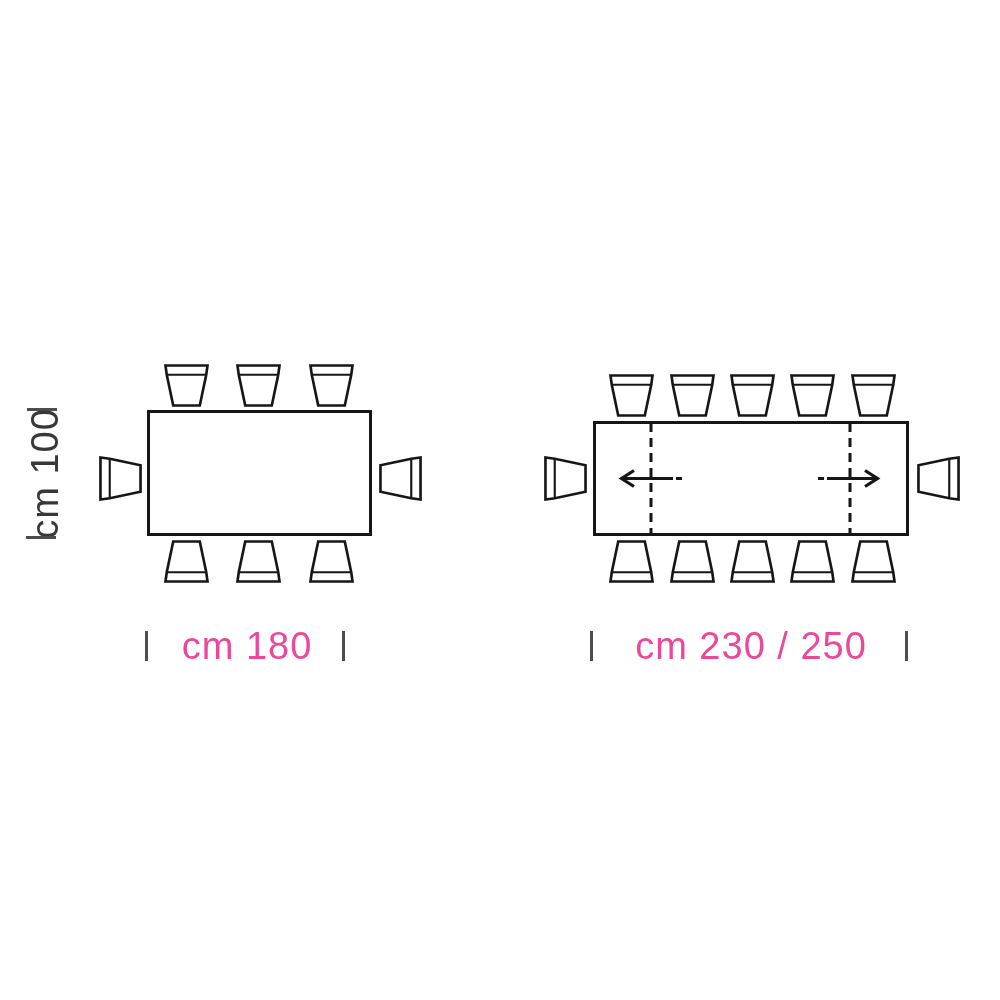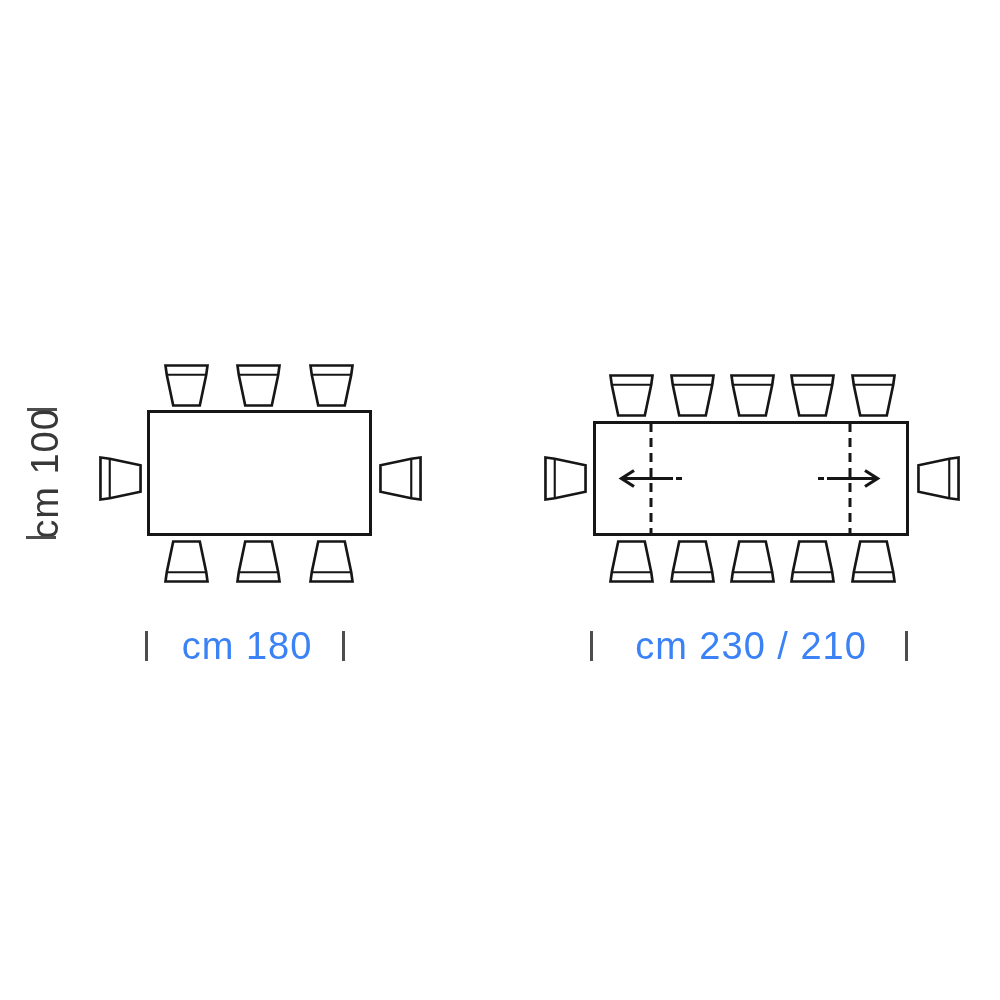--- a/index.html
+++ b/index.html
@@ -15,21 +15,21 @@
   .table-left{left:147px;top:410px;width:225px;height:126px;}
   .table-right{left:593px;top:421px;width:316px;height:115px;}
   
   .chair{position:absolute;width:45px;height:43px;line-height:0;}
   .chair svg{display:block;width:45px;height:43px;overflow:visible;}
   .rot180{transform:rotate(180deg);}
   .rotL{transform:rotate(-90deg);}
   .rotR{transform:rotate(90deg);}
   
   .dim-label{
-    position:absolute;color:#3b82f6;font-size:38px;font-weight:300;
+    position:absolute;color:#ec4899;font-size:38px;font-weight:300;
     letter-spacing:1px;text-align:center;white-space:nowrap;
   }
   .tick-v{position:absolute;width:3px;height:30px;background:#4d4d4d;}
   .tick-h{position:absolute;width:30px;height:3px;background:#4d4d4d;}
   .v-label-wrap{
     position:absolute;left:6px;top:411px;width:78px;height:124px;
     display:flex;align-items:center;justify-content:center;
   }
   .v-label-wrap .dim-rot{
     color:#383838;font-size:38px;font-weight:300;letter-spacing:1px;
@@ -182,16 +182,16 @@
         <use href="#chair-shape"></use>
       </svg>
     </div>
   <div class="chair rot180" style="left:850.5px;top:540px;">
       <svg viewBox="0 0 46 44">
         <use href="#chair-shape"></use>
       </svg>
     </div>
 
   <div class="tick-v" style="left:590px;top:631px;"></div>
-  <div class="dim-label" style="left:593px;top:625px;width:316px;">cm 230 / 210</div>
+  <div class="dim-label" style="left:593px;top:625px;width:316px;">cm 230 / 250</div>
   <div class="tick-v" style="left:905px;top:631px;"></div>
 
 </div>
 
 </body></html>

